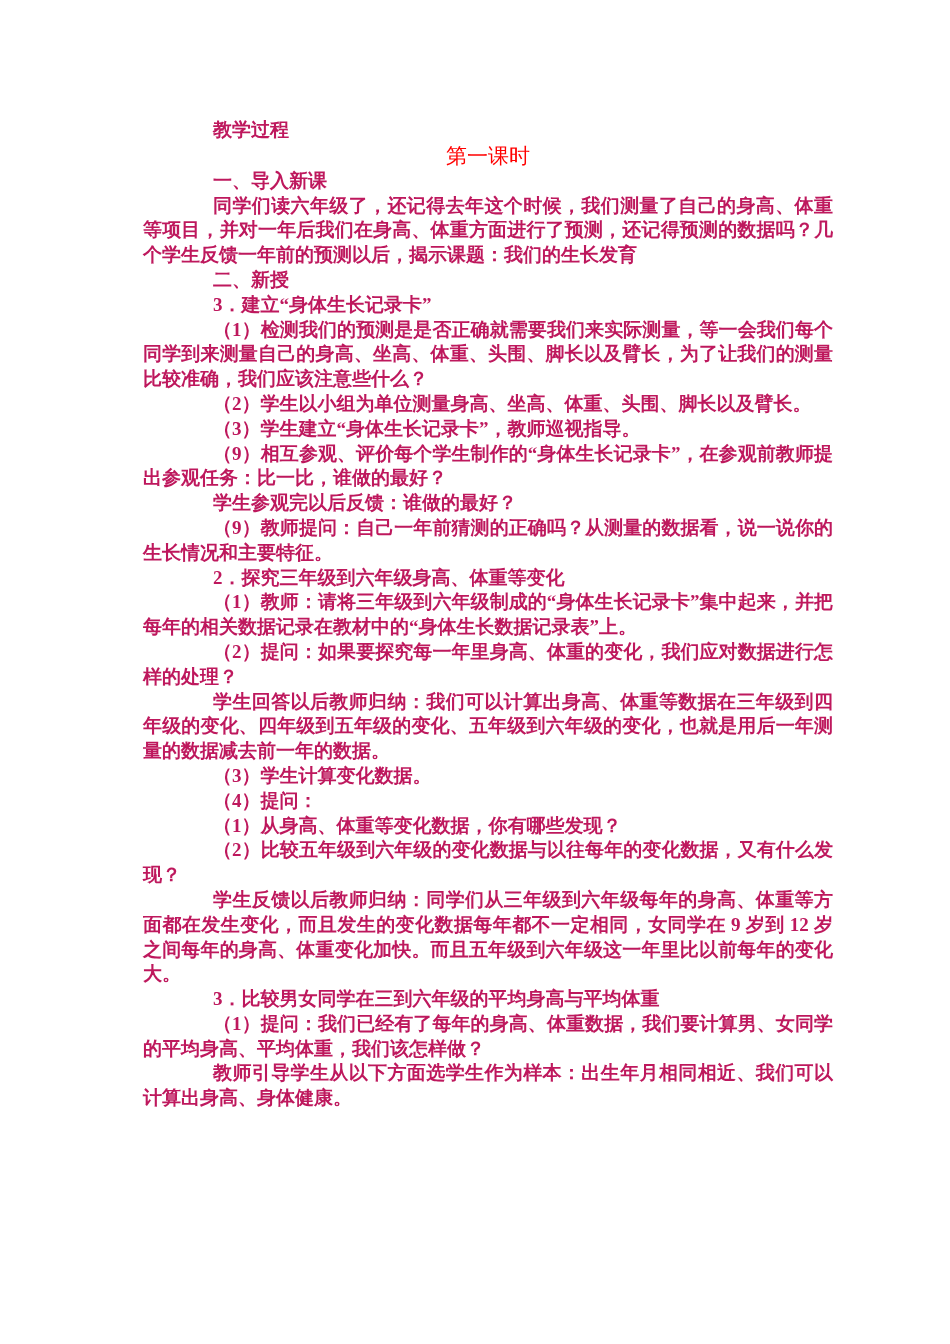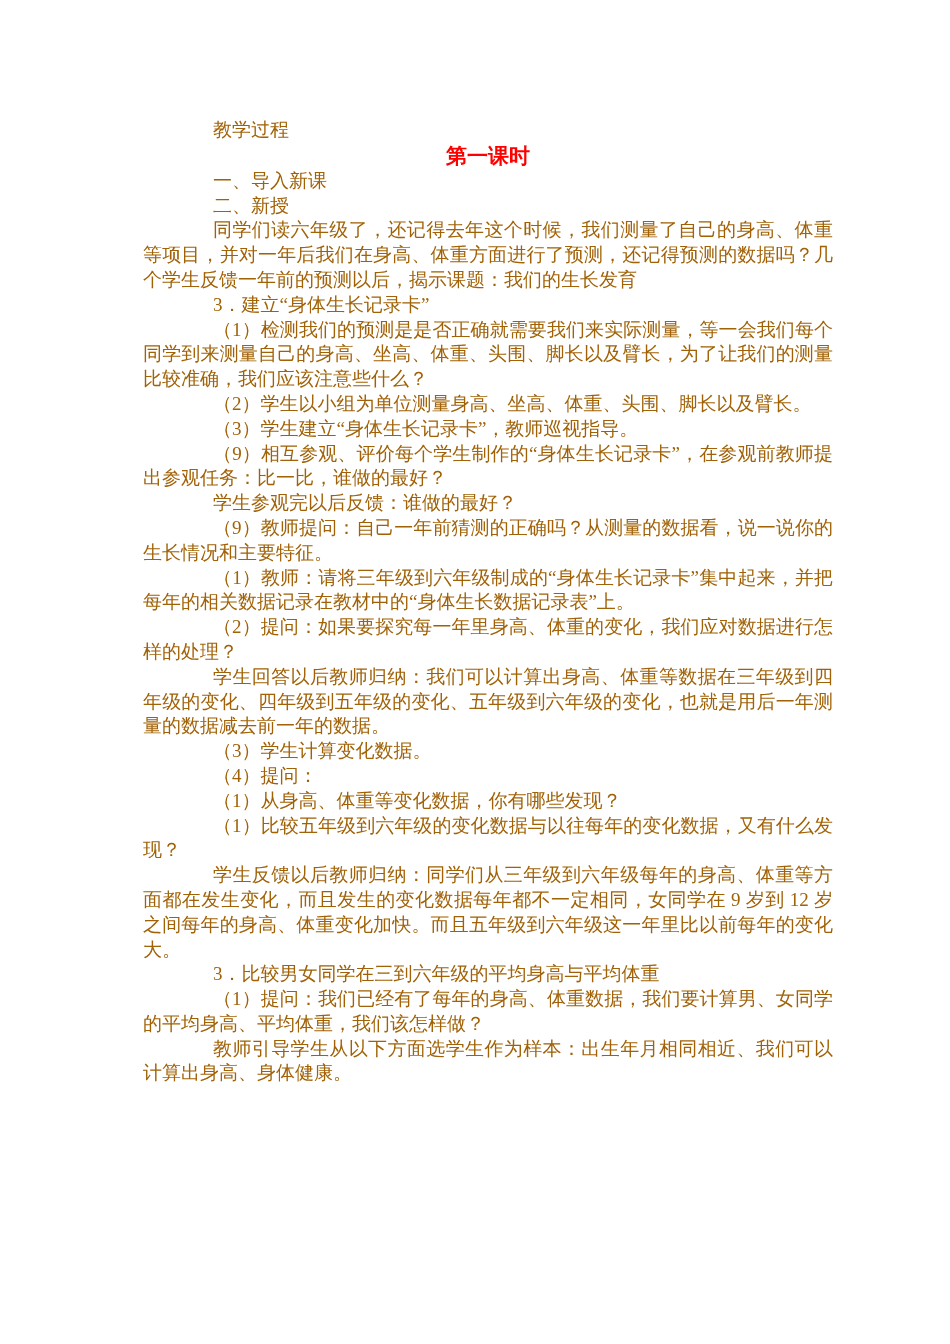--- a/index.html
+++ b/index.html
@@ -17,55 +17,57 @@
   .page {
     position: absolute;
     left: 143px;
     top: 118px;
     width: 690px;
   }
   .para {
     margin: 0;
     font-size: 19px;
     line-height: 24.8px;
-    color: #a16207;
+    color: #be185d;
     text-indent: 70px;
     text-align: justify;
     word-break: break-all;
+    font-weight: bold;
   }
   .heading {
     margin: 0;
     font-size: 21px;
     line-height: 26px;
-    font-weight: bold;
+    font-weight: normal;
     color: #ff0000;
     text-align: center;
     text-indent: 0;
   }
 </style>
 </head>
 <body>
 
 <div class="page">
   <p class="para">教学过程</p>
   <h2 class="heading">第一课时</h2>
   <p class="para">一、导入新课</p>
+  <p class="para">同学们读六年级了，还记得去年这个时候，我们测量了自己的身高、体重等项目，并对一年后我们在身高、体重方面进行了预测，还记得预测的数据吗？几个学生反馈一年前的预测以后，揭示课题：我们的生长发育</p>
   <p class="para">二、新授</p>
-  <p class="para">同学们读六年级了，还记得去年这个时候，我们测量了自己的身高、体重等项目，并对一年后我们在身高、体重方面进行了预测，还记得预测的数据吗？几个学生反馈一年前的预测以后，揭示课题：我们的生长发育</p>
   <p class="para">3．建立“身体生长记录卡”</p>
   <p class="para">（1）检测我们的预测是是否正确就需要我们来实际测量，等一会我们每个同学到来测量自己的身高、坐高、体重、头围、脚长以及臂长，为了让我们的测量比较准确，我们应该注意些什么？</p>
   <p class="para">（2）学生以小组为单位测量身高、坐高、体重、头围、脚长以及臂长。</p>
   <p class="para">（3）学生建立“身体生长记录卡”，教师巡视指导。</p>
   <p class="para">（9）相互参观、评价每个学生制作的“身体生长记录卡”，在参观前教师提出参观任务：比一比，谁做的最好？</p>
   <p class="para">学生参观完以后反馈：谁做的最好？</p>
   <p class="para">（9）教师提问：自己一年前猜测的正确吗？从测量的数据看，说一说你的生长情况和主要特征。</p>
+  <p class="para">2．探究三年级到六年级身高、体重等变化</p>
   <p class="para">（1）教师：请将三年级到六年级制成的“身体生长记录卡”集中起来，并把每年的相关数据记录在教材中的“身体生长数据记录表”上。</p>
   <p class="para">（2）提问：如果要探究每一年里身高、体重的变化，我们应对数据进行怎样的处理？</p>
   <p class="para">学生回答以后教师归纳：我们可以计算出身高、体重等数据在三年级到四年级的变化、四年级到五年级的变化、五年级到六年级的变化，也就是用后一年测量的数据减去前一年的数据。</p>
   <p class="para">（3）学生计算变化数据。</p>
   <p class="para">（4）提问：</p>
   <p class="para">（1）从身高、体重等变化数据，你有哪些发现？</p>
-  <p class="para">（1）比较五年级到六年级的变化数据与以往每年的变化数据，又有什么发现？</p>
+  <p class="para">（2）比较五年级到六年级的变化数据与以往每年的变化数据，又有什么发现？</p>
   <p class="para">学生反馈以后教师归纳：同学们从三年级到六年级每年的身高、体重等方面都在发生变化，而且发生的变化数据每年都不一定相同，女同学在 9 岁到 12 岁之间每年的身高、体重变化加快。而且五年级到六年级这一年里比以前每年的变化大。</p>
   <p class="para">3．比较男女同学在三到六年级的平均身高与平均体重</p>
   <p class="para">（1）提问：我们已经有了每年的身高、体重数据，我们要计算男、女同学的平均身高、平均体重，我们该怎样做？</p>
   <p class="para">教师引导学生从以下方面选学生作为样本：出生年月相同相近、我们可以计算出身高、身体健康。</p>
 </div>
 
 </body></html>

